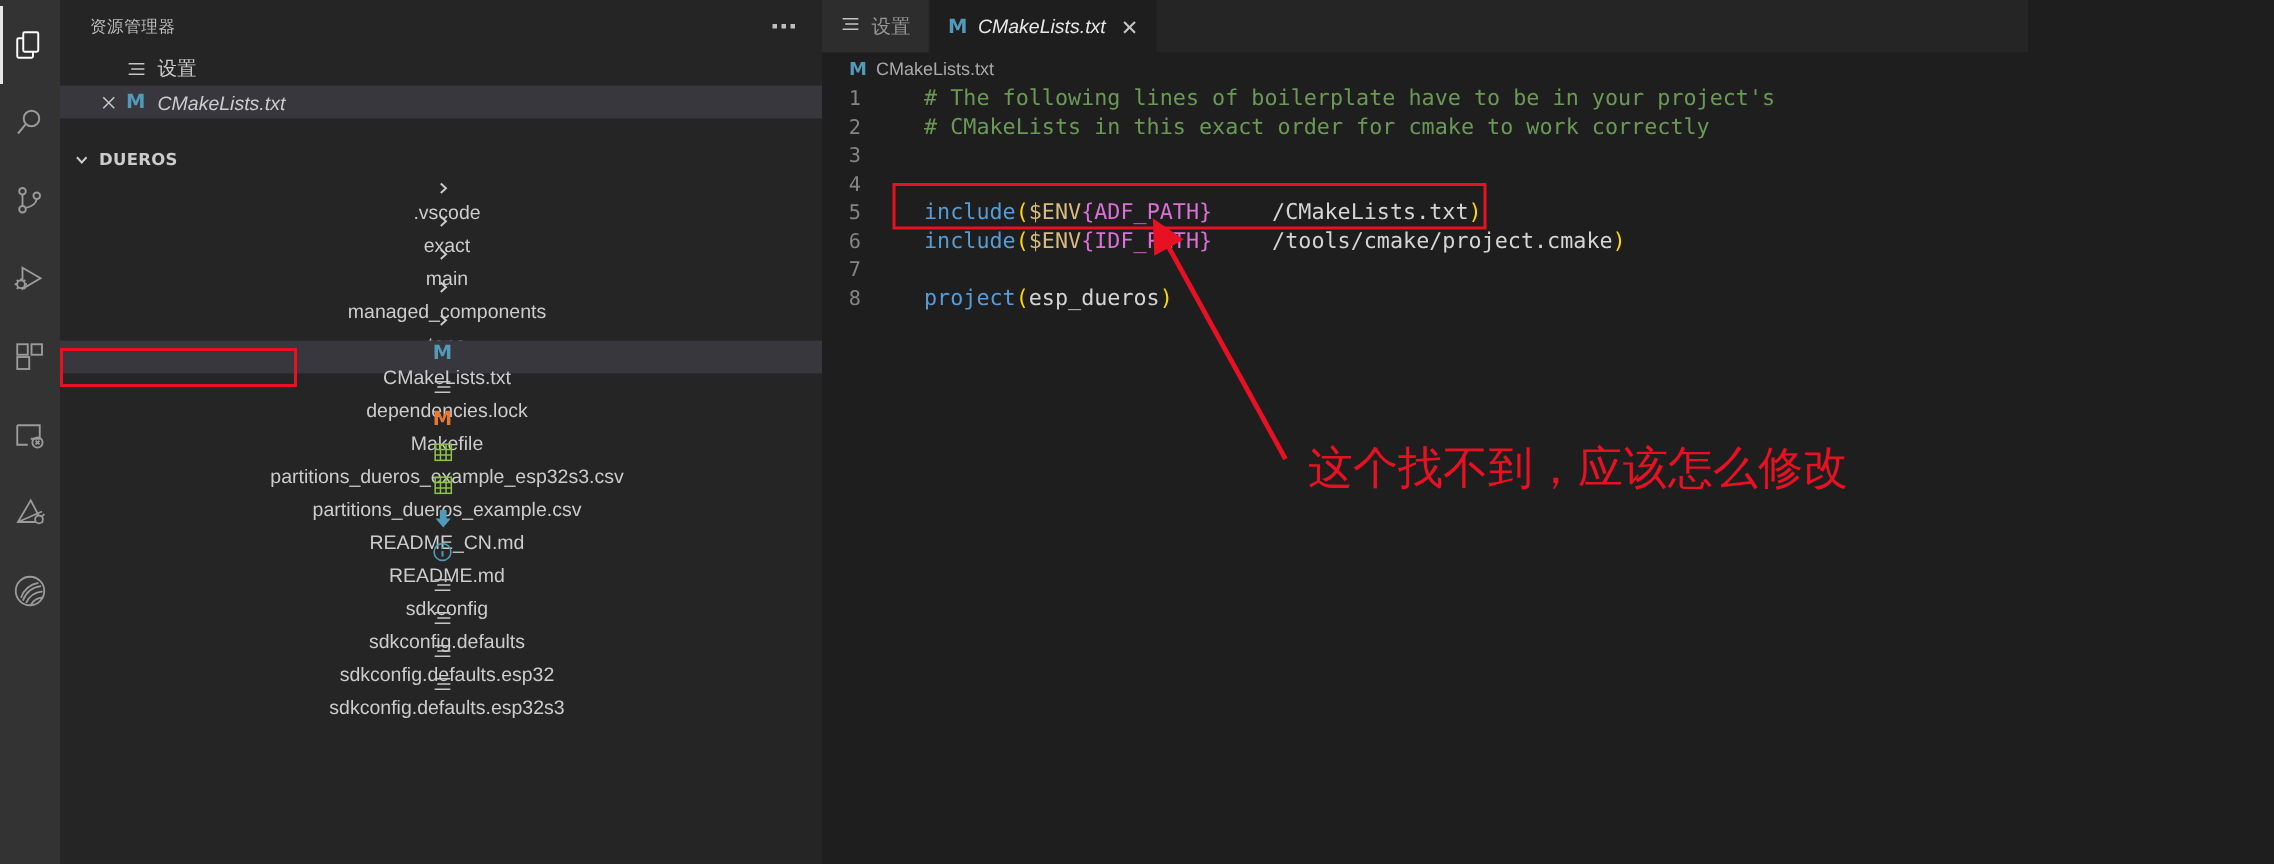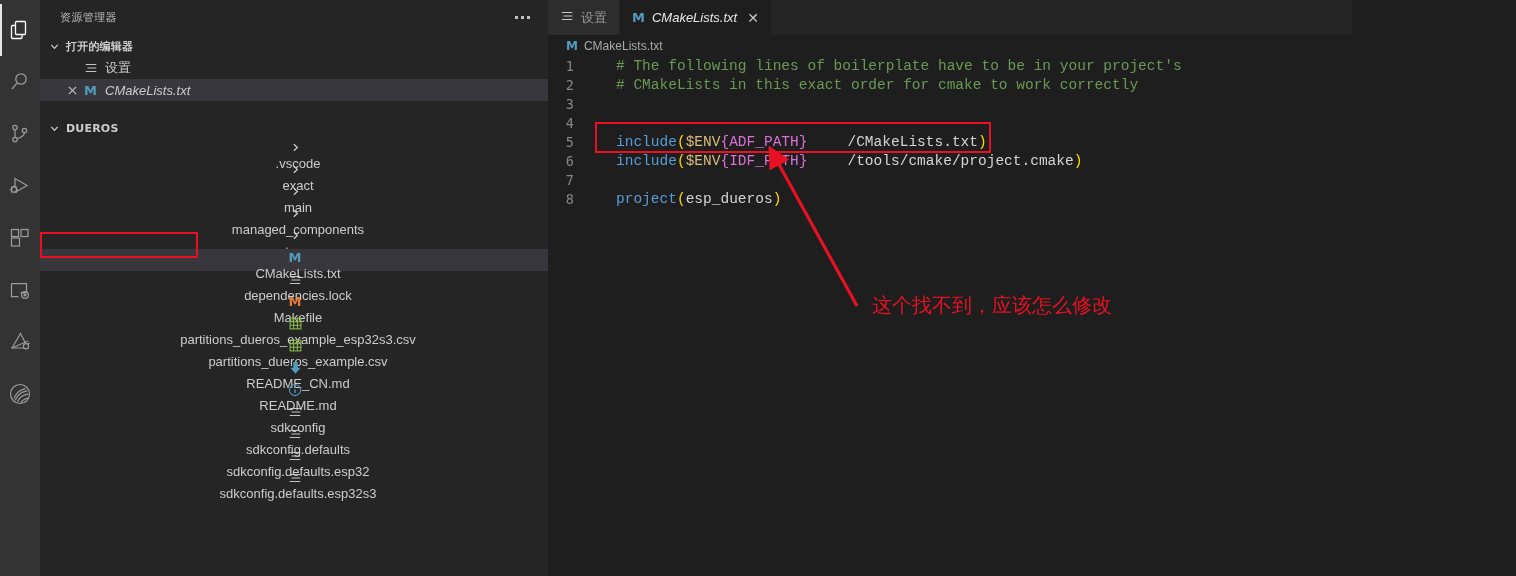--- a/index.html
+++ b/index.html
@@ -93,38 +93,38 @@
   .code {
     flex:1 1 auto; position:relative; background:#1e1e1e; overflow:hidden;
     font-family:"DejaVu Sans Mono", "Liberation Mono", monospace;
     font-size:14.5px; line-height:19px;
   }
   .cline { height:19px; display:flex; align-items:center; white-space:pre; }
   .lnum {
     width:46px; flex:0 0 46px; text-align:right; padding-right:20px;
     color:#858585; font-size:13.5px;
   }
-  .ctext { padding-left:22px;font-family:Liberation Mono, monospace; }
+  .ctext { padding-left:22px; }
 
   
   .c-com  { color:#6a9955; }
   .c-fn   { color:#569cd6; }
   .c-par  { color:#ffd700; }
   .c-var  { color:#d7ba7d; }
   .c-brc  { color:#da70d6; }
   .c-pth  { color:#d4d4d4;margin-left:40px; }
   .c-arg  { color:#d4d4d4; }
 
   
   .ann-box {
     position:absolute; border:2px solid #e81123; pointer-events:none;
   }
   .ann-svg { position:absolute; left:0; top:0; width:1516px; height:576px; pointer-events:none; }
   .ann-text {
-    position:absolute; color:#e81123; font-size:20px; white-space:nowrap;
+    position:absolute; color:#e81123; font-size:30px; white-space:nowrap;
     font-family:"DejaVu Sans", sans-serif;
   }
 </style>
 </head>
 <body>
 
 <div id="app">
 
   <div class="activitybar">
 
@@ -217,28 +217,20 @@
 
     <div class="sidebar-header">
       <span class="sidebar-title">资源管理器</span>
       <span class="dots">
         <i></i>
           <i></i>
           <i></i>
       </span>
     </div>
 
-    <div class="section-head">
-      <span class="twisty">
-        <svg width="11" height="11" viewBox="0 0 12 12" fill="none" stroke="#cccccc" stroke-width="1.4">
-          <path d="M2.5 4.2 L6 8 L9.5 4.2"></path>
-        </svg>
-      </span>
-      <span>打开的编辑器</span>
-    </div>
 
     <div class="row opened-ed">
       <span class="xclose"></span>
       <span class="ficon">
         <svg width="14" height="14" viewBox="0 0 16 16" stroke="#c5c5c5" stroke-width="1.3" fill="none">
           <path d="M2 4h12M4 8h10M2 12h12"></path>
         </svg>
       </span>
       <span class="label">设置</span>
     </div>

